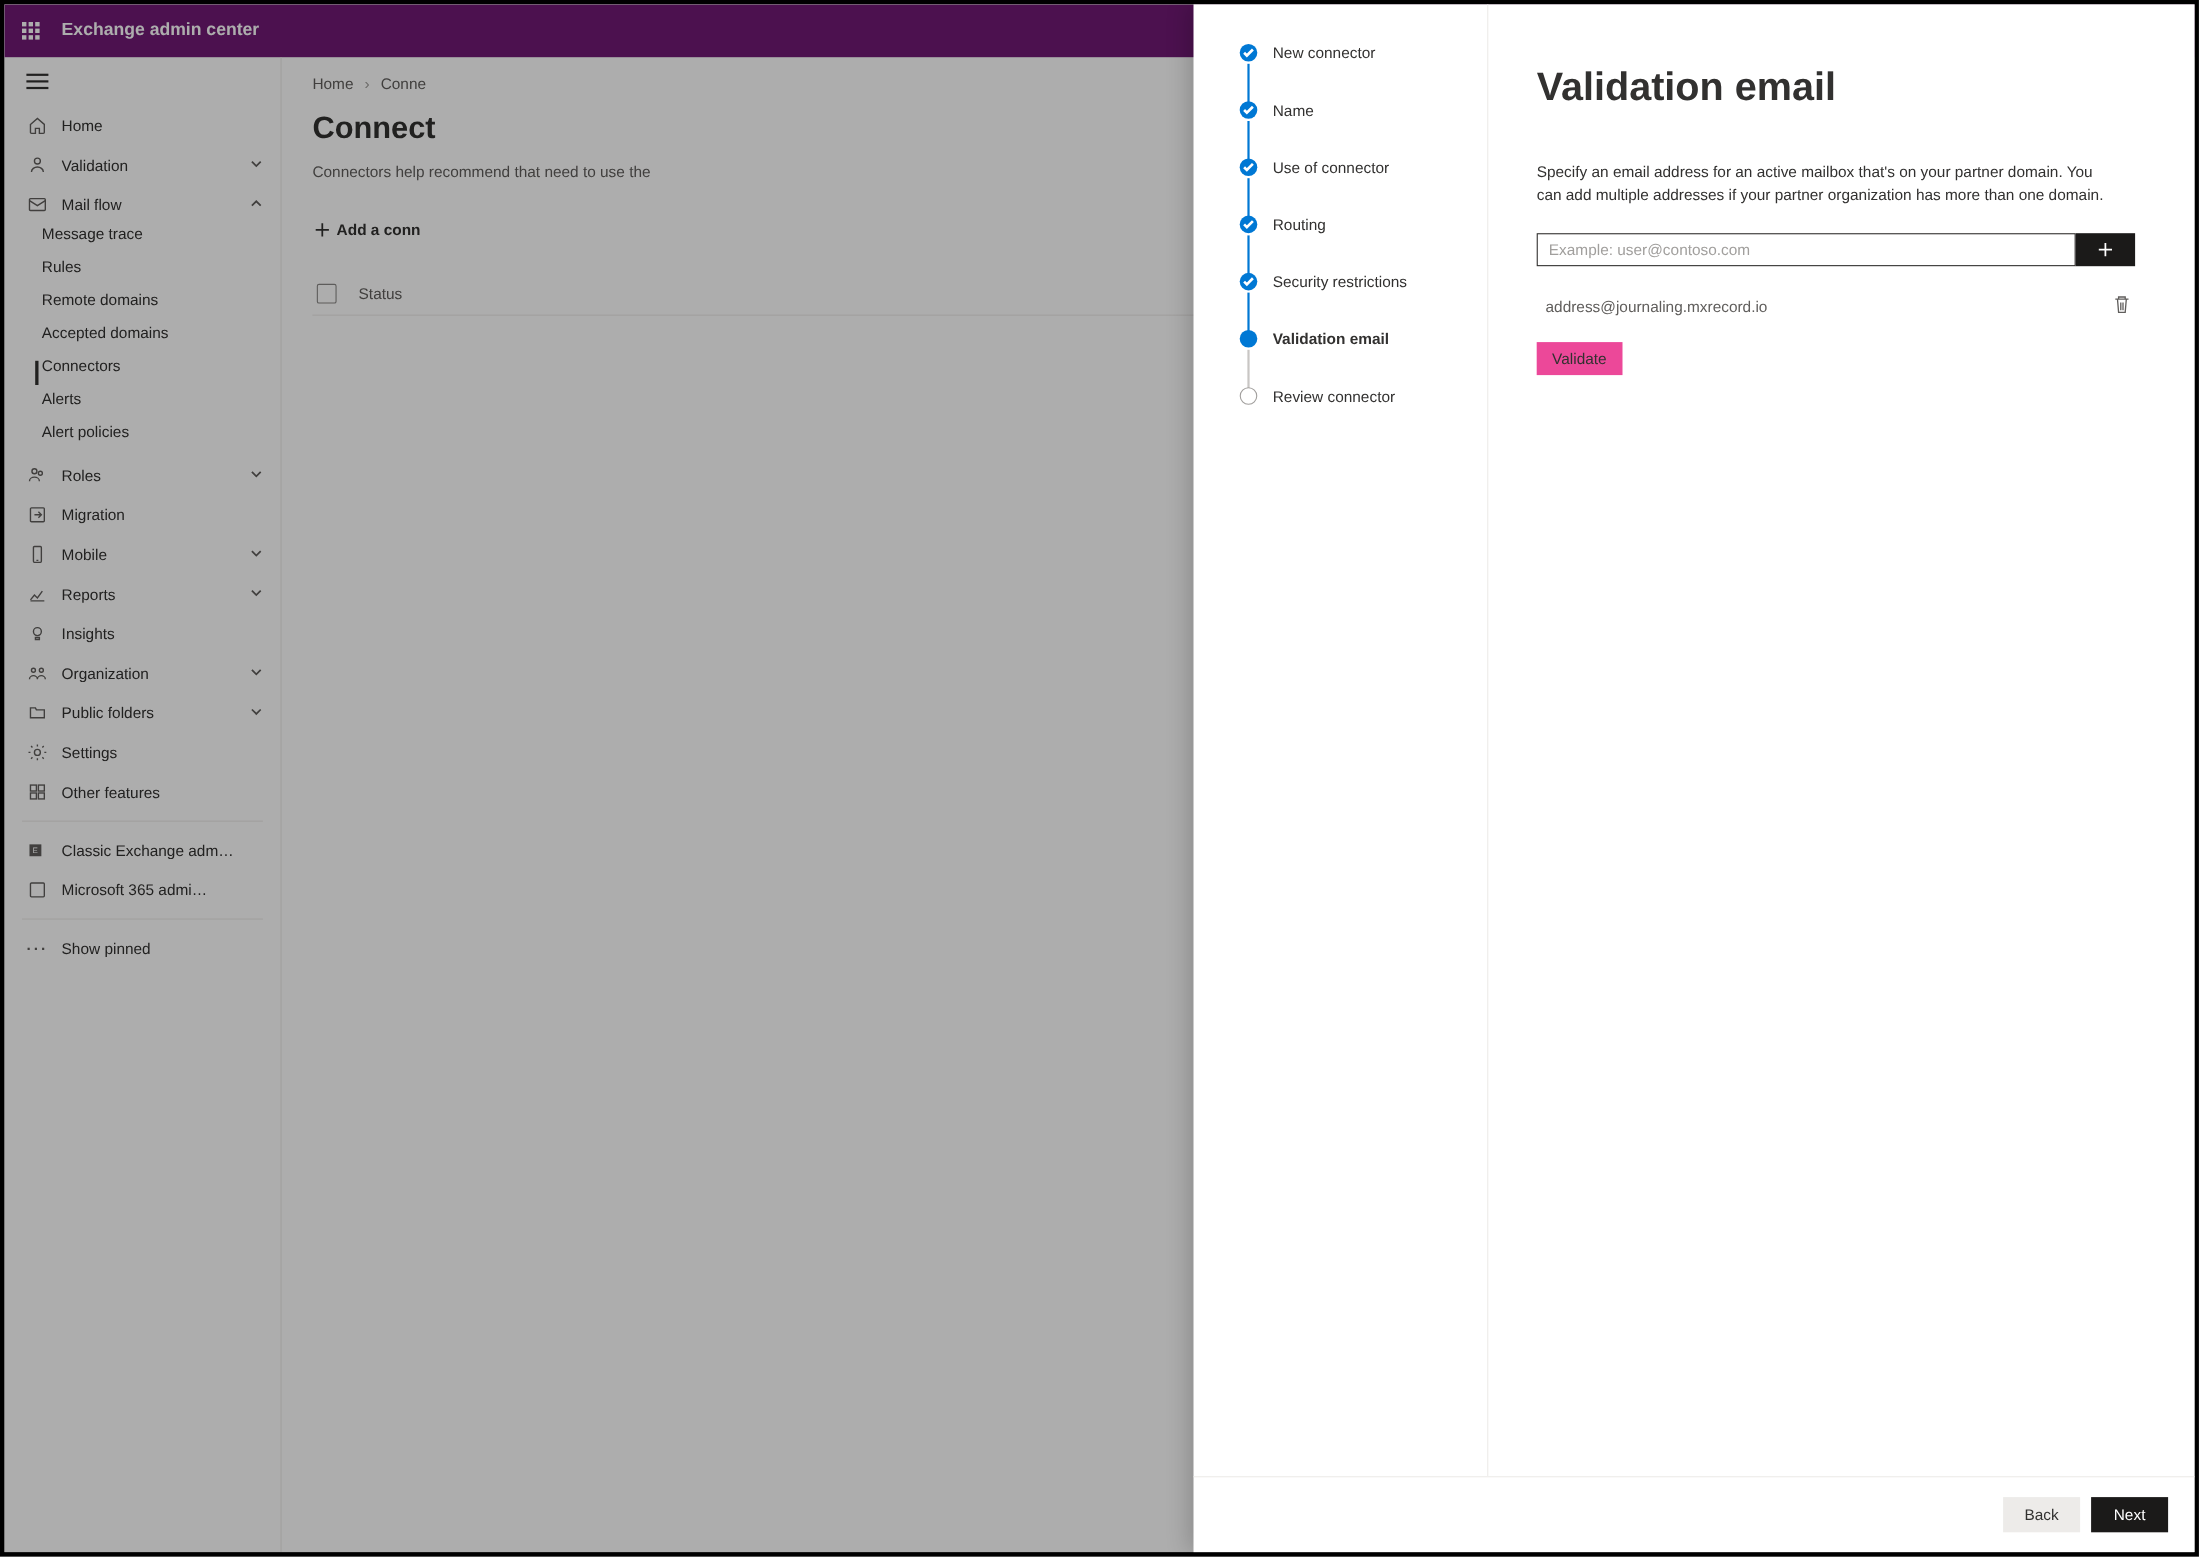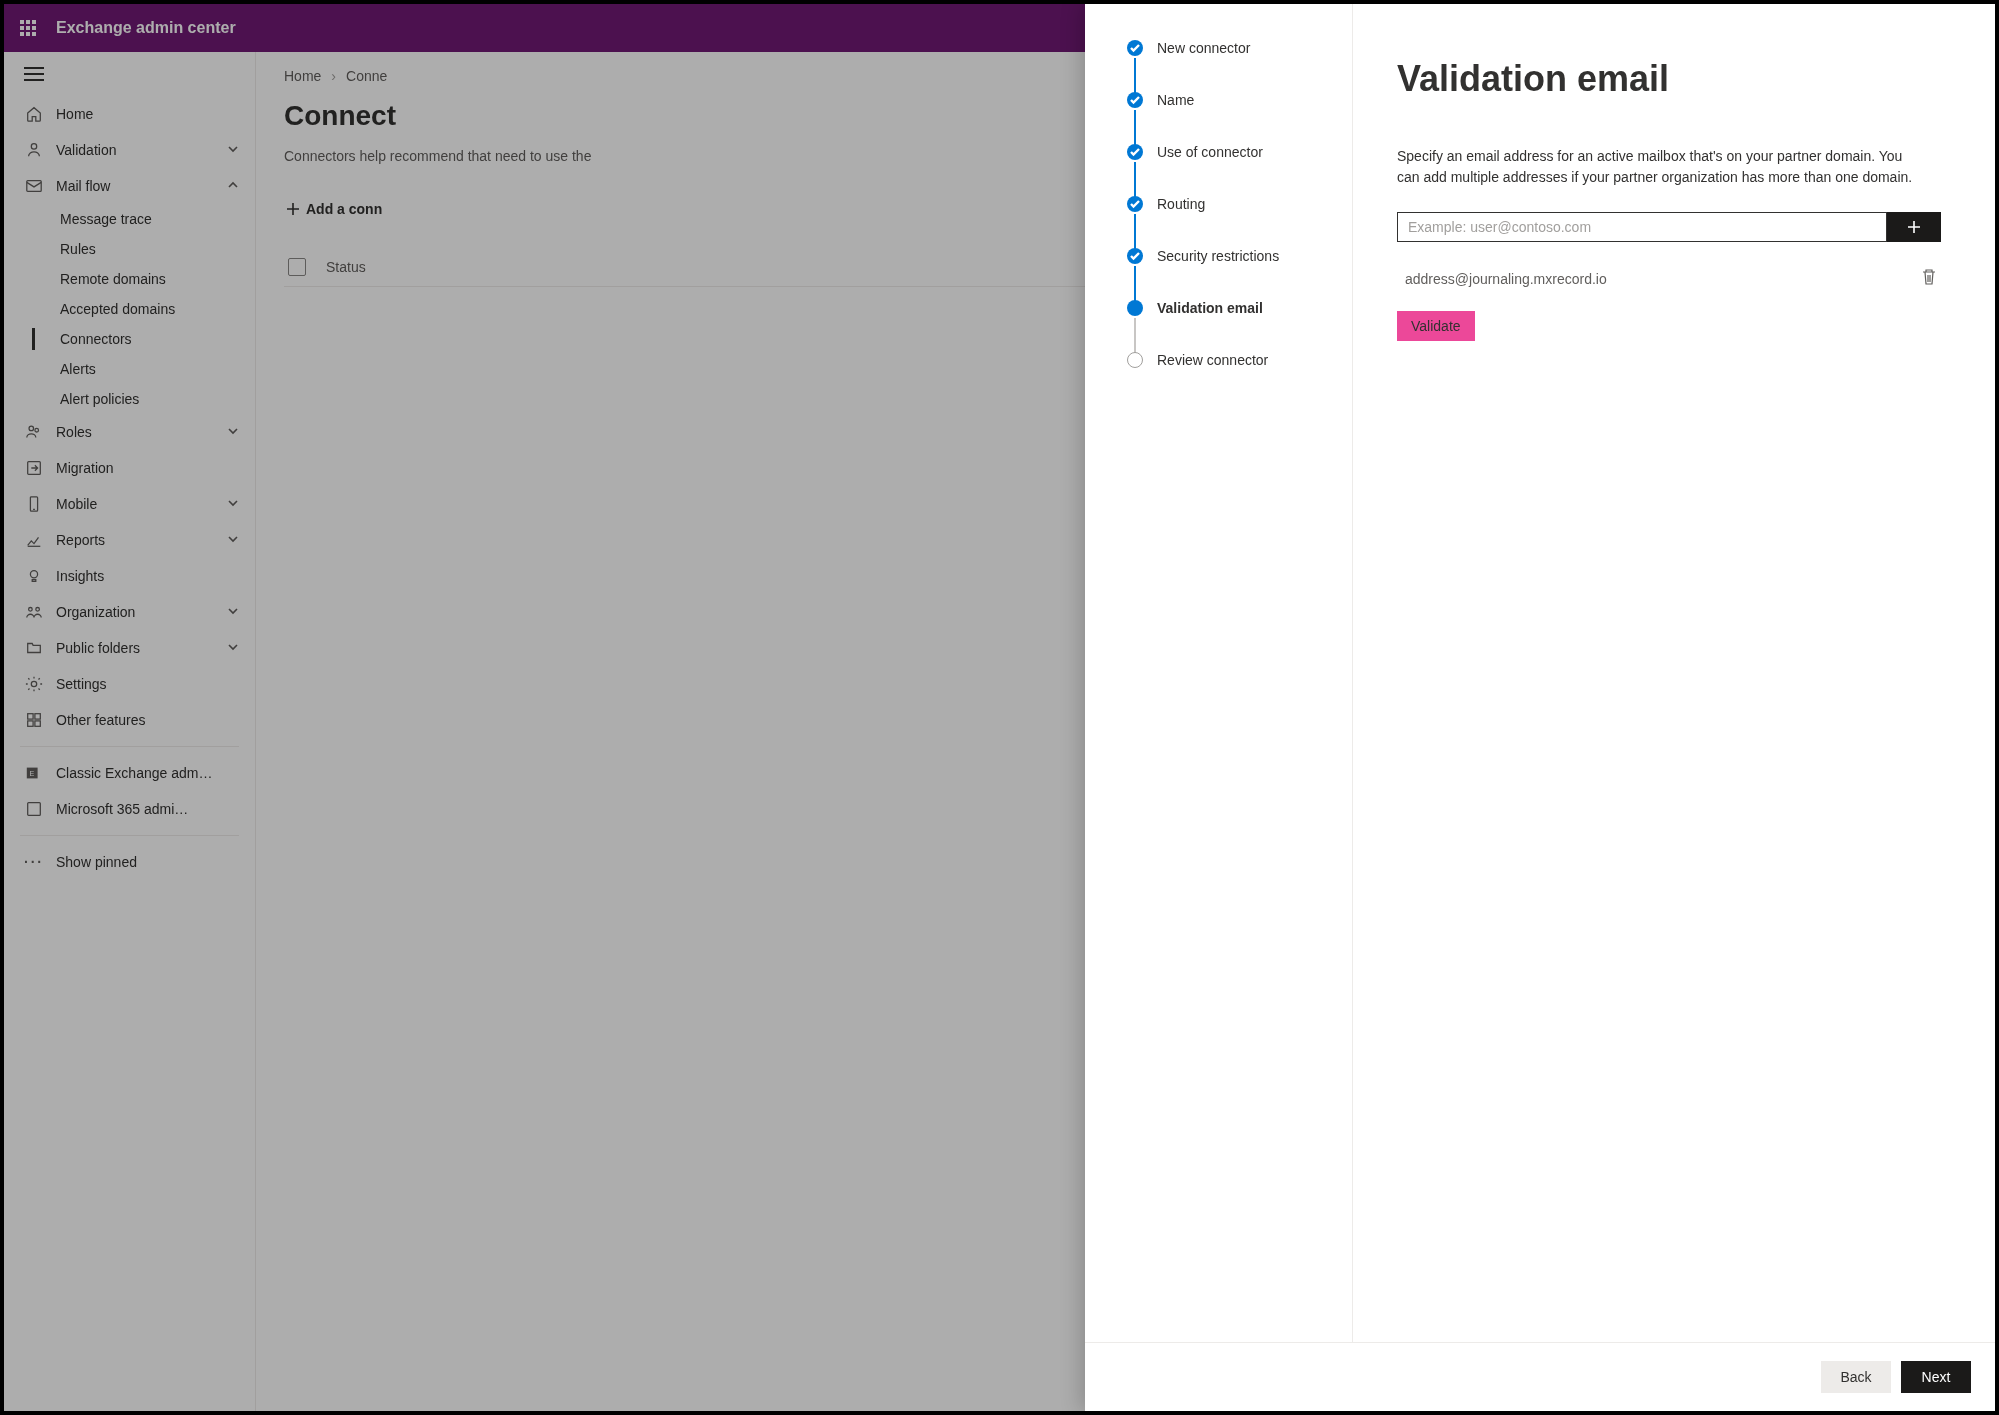--- a/index.html
+++ b/index.html
@@ -80,22 +80,22 @@
     display:flex; align-items:center; justify-content:center;
     color:#605e5c;
     flex-shrink:0;
   }
   .nav-icon svg { width:18px; height:18px; stroke:#605e5c; fill:none; stroke-width:1.4;}
   .nav-label { flex:1; white-space:nowrap; overflow:hidden; text-overflow:ellipsis;}
   .chev { width:16px; color:#605e5c; }
   .chev svg { width:12px; height:12px; stroke:#605e5c; fill:none; stroke-width:1.6;}
   .sub-item {
     height: 30px;
-    display:flex; align-items:center;
-    padding-left: 56px;
+    display:flex; 
+    padding-left: 34px;
     cursor:pointer;
     color:#323130;
     position:relative;
   }
   .sub-item.selected::before {
     content:"";
     position:absolute; left:28px; top:4px; bottom:4px; width:3px; background:#323130;
   }
   .divider { height:1px; background:#edebe9; margin:8px 16px; }
   .dots-icon { letter-spacing:2px; font-weight:bold; }

